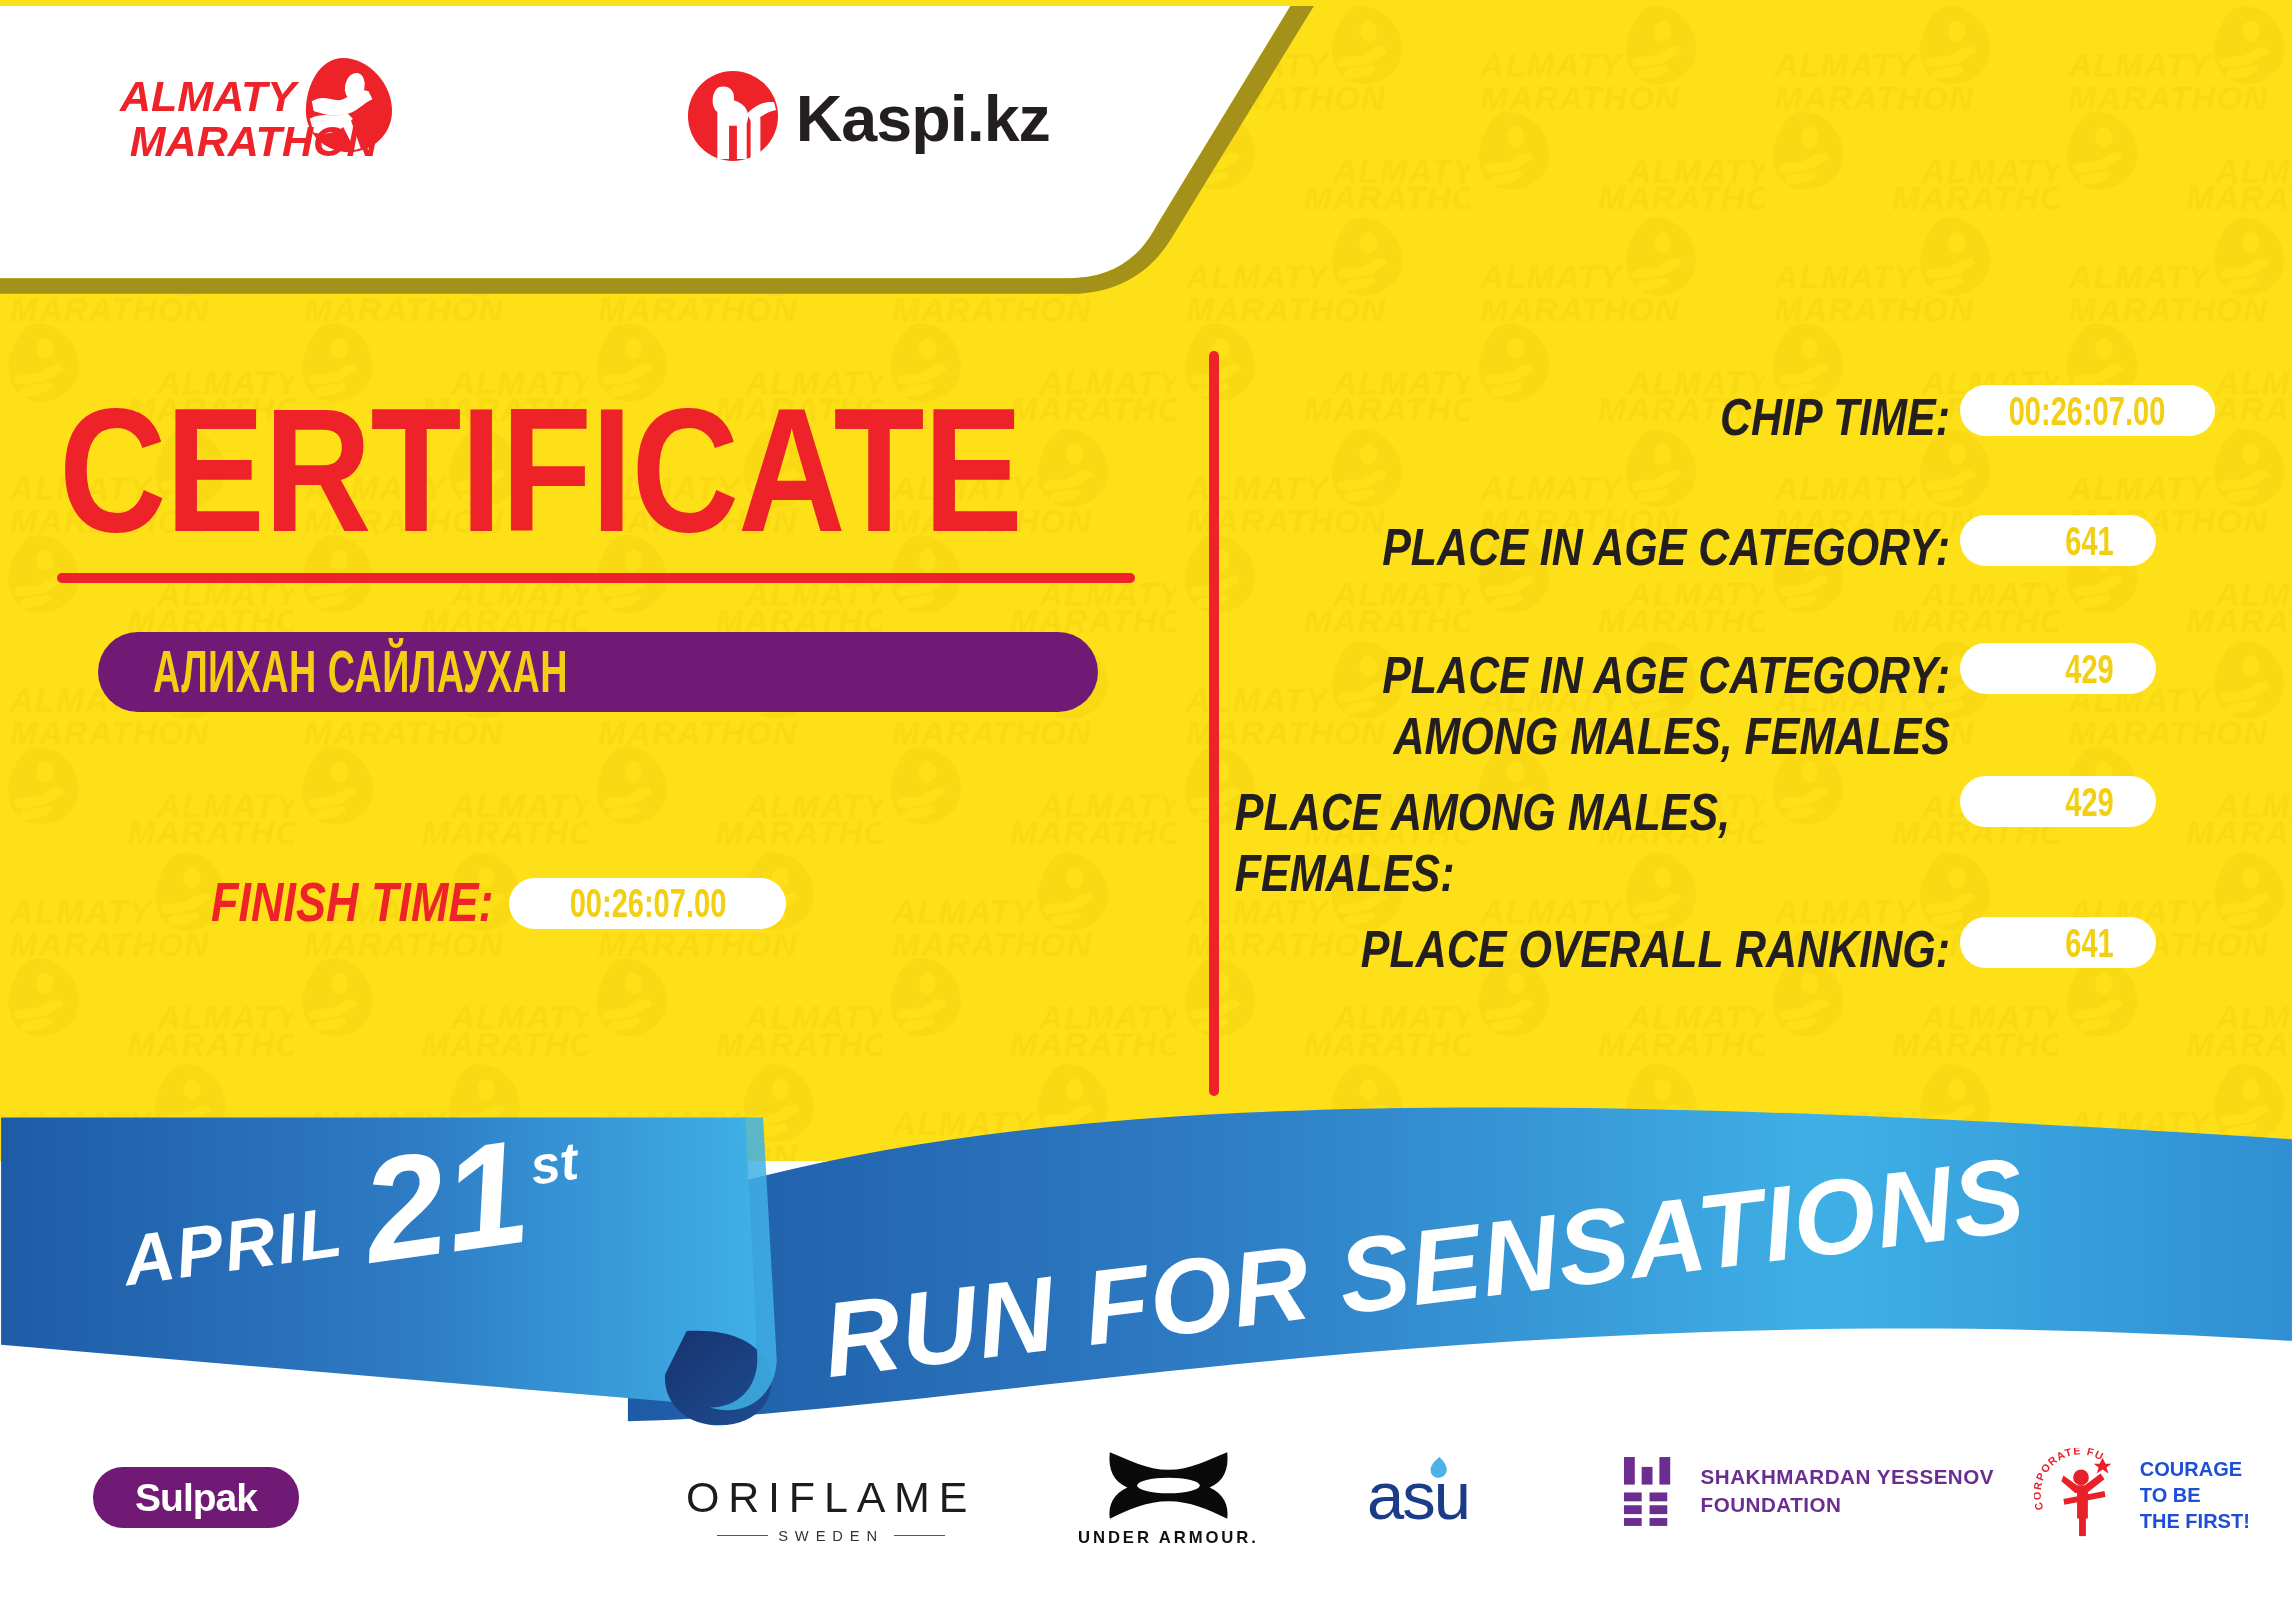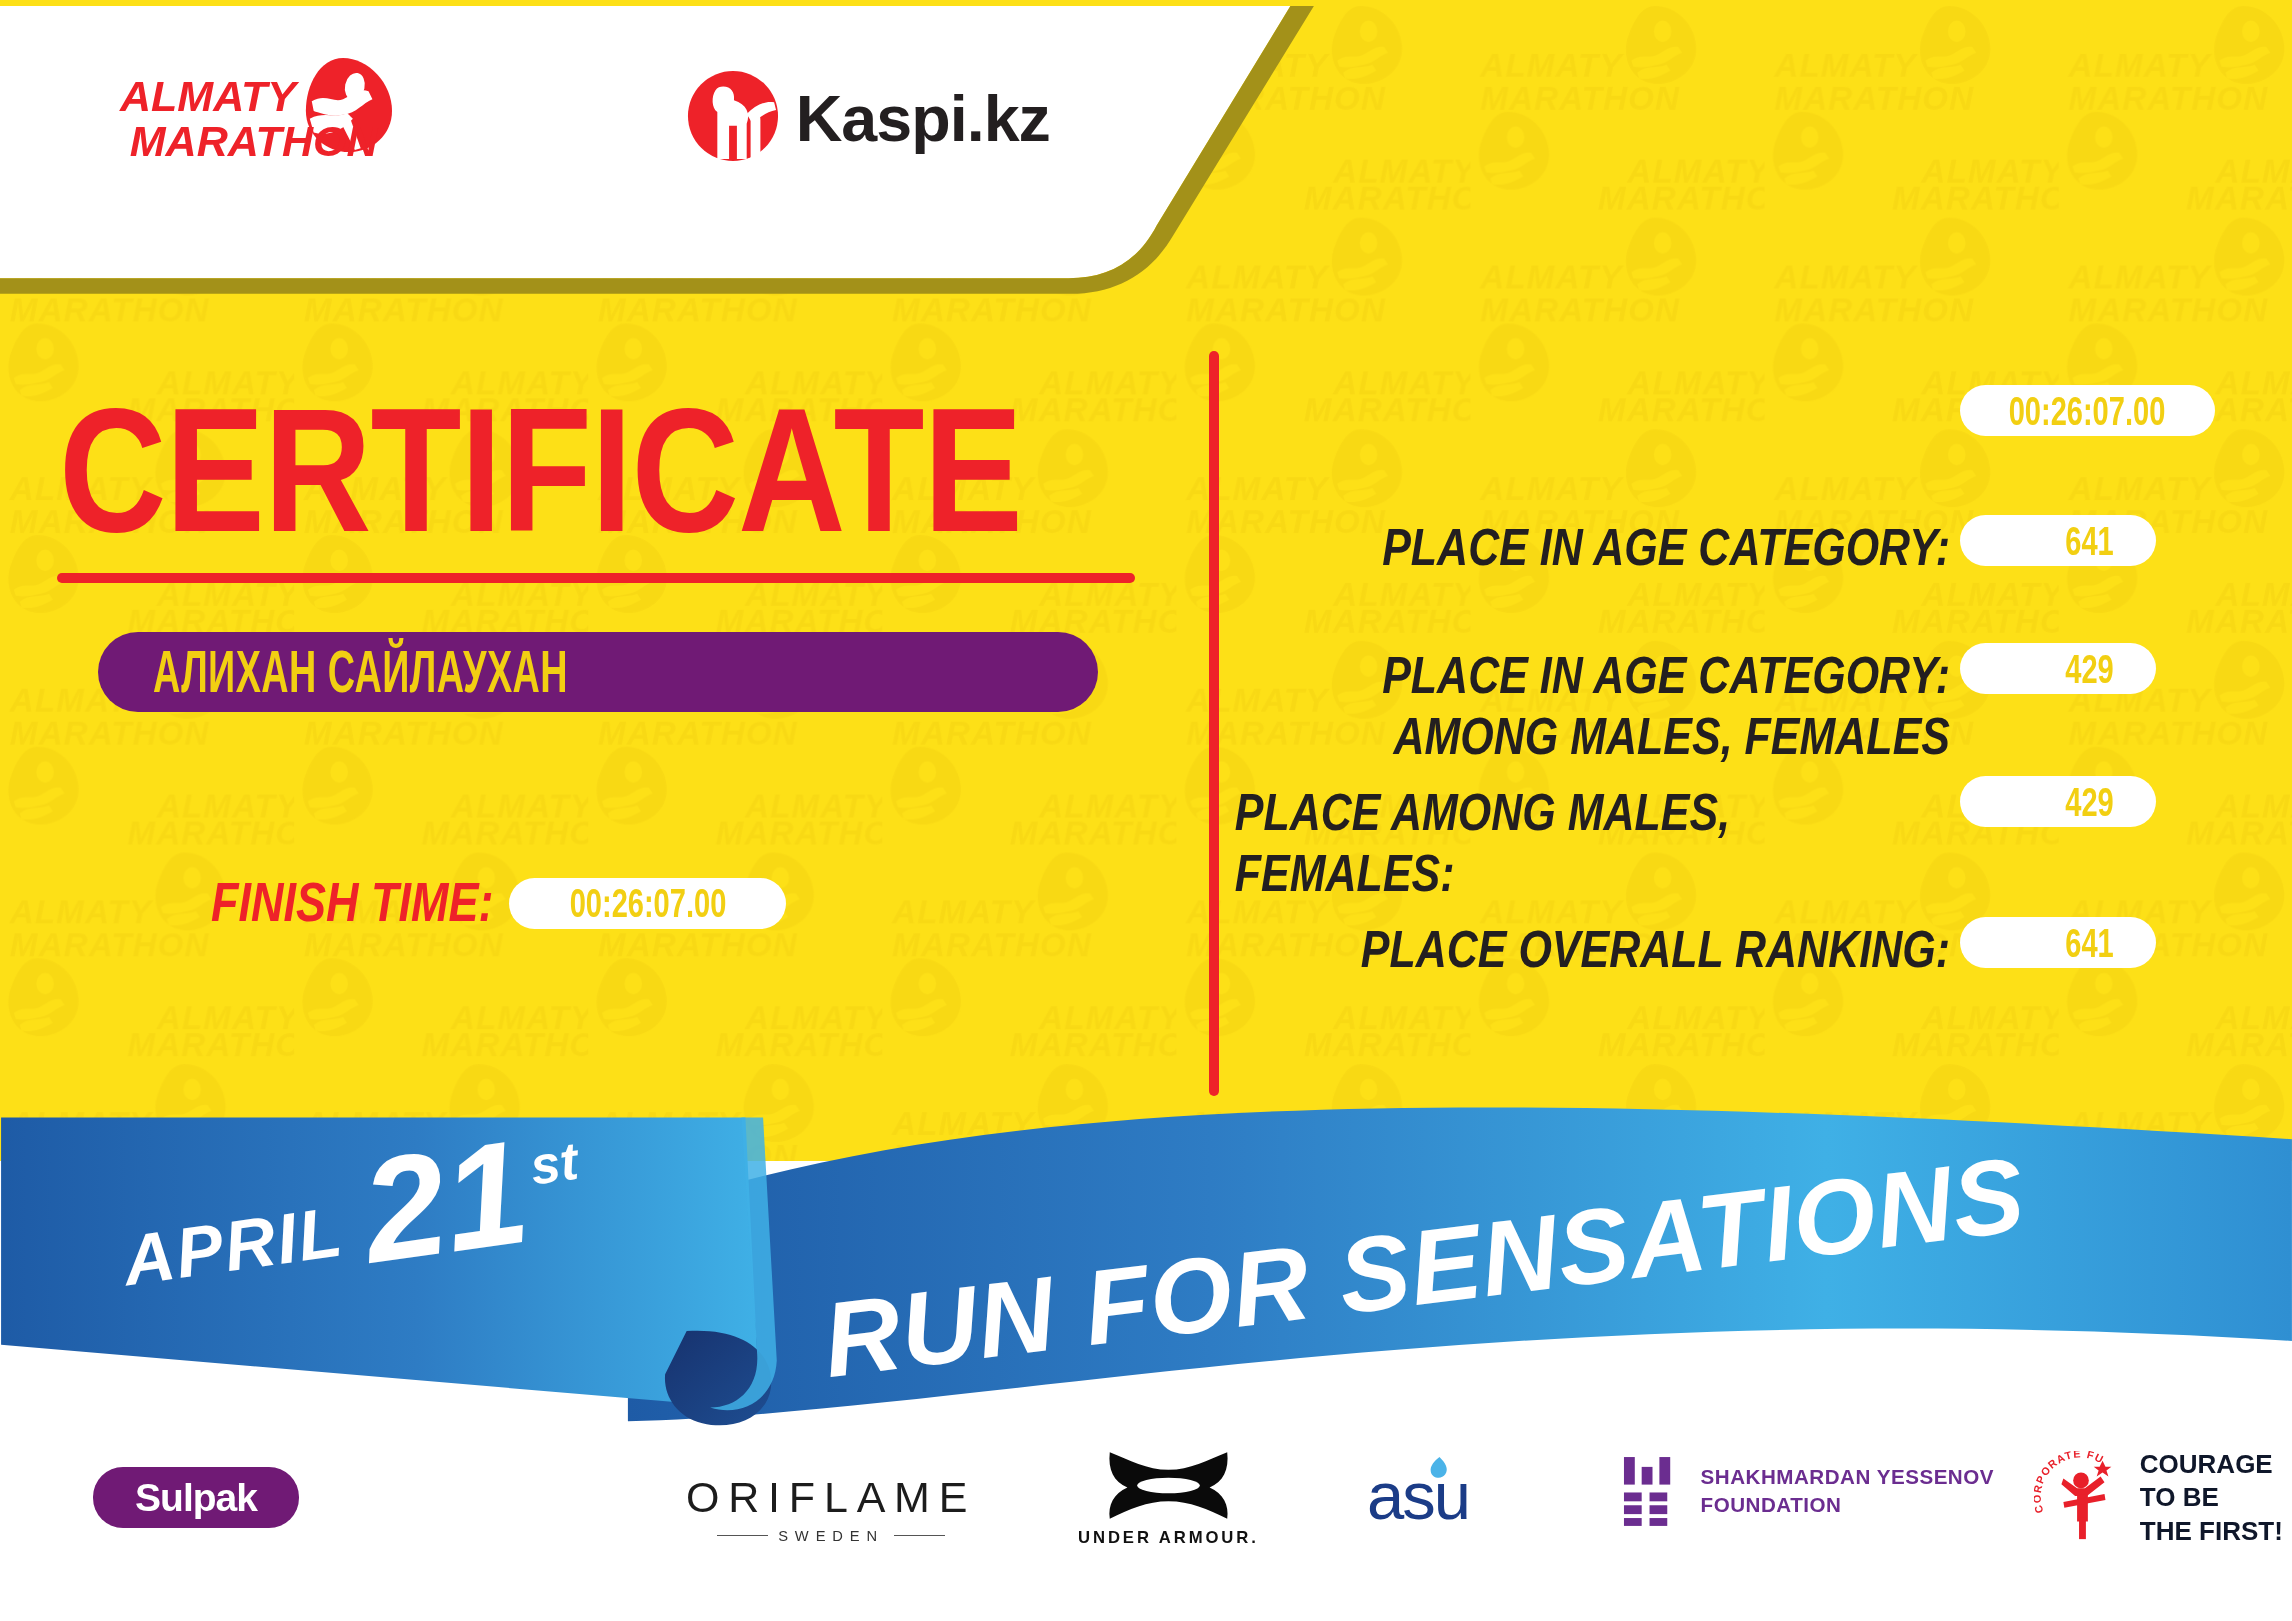--- a/index.html
+++ b/index.html
@@ -139,21 +139,21 @@
   .orif-t{ color:#1C1C1C; font-size:43px; letter-spacing:8.8px; font-family:"Liberation Sans", sans-serif; }
   .orif-s{ display:flex; align-items:center; justify-content:center; gap:9.8px; margin-top:5.9px; }
   .orif-s .ln{ width:51px; height:1px; background:#555; }
   .orif-s .tx{ color:#333; font-size:14.7px; letter-spacing:6.9px; font-family:Liberation Sans, sans-serif;text-align:right; }
   .ua-wrap{ text-align:center; }
   .ua-t{ color:#111; font-size:16.7px; font-weight:700; letter-spacing:2.9px; font-family:"Liberation Sans", sans-serif; margin-top:3.9px;}
   .asu-t{ color:#1B3C87; font-size:67px; font-family:"Liberation Sans", sans-serif; letter-spacing:-2px; }
   .shak-wrap{ display:flex; align-items:center; gap:17.6px; }
   .shak-t{ color:#6B2D90; font-size:20.6px; font-weight:700; line-height:1.35; font-family:"Liberation Sans", sans-serif; letter-spacing:0.5px;}
   .cf-wrap{ display:flex; align-items:center; gap:11.8px; }
-  .cf-t{ color:#0f172a; font-size:26px; font-weight:700; line-height:1.3; font-family:"Liberation Sans", sans-serif; }
+  .cf-t{ color:#1d4ed8; font-size:20px; font-weight:700; line-height:1.3; font-family:"Liberation Sans", sans-serif; }
 </style>
 </head>
 <body>
 
 <div id="cert">
 
   <div class="yellow-bg"></div>
 
   <svg class="wm-layer" viewBox="0 0 2339 1185" preserveAspectRatio="none">
     <defs>
@@ -218,20 +218,23 @@
       <div class="lpill" style="margin-left:15.7px; width:277px;">
         <span>00:26:07.00</span>
       </div>
     </div>
   </div>
 
   <div class="vdiv"></div>
 
   <div class="right-col">
 
+    <div class="rrow" style="left:0; top:54px; width:725px; justify-content:flex-end;">
+      <div class="rlabel">CHIP TIME:</div>
+    </div>
     <div class="rpill" style="left:735px; top:52px; width:255px;">
       <span>00:26:07.00</span>
     </div>
 
     <div class="rrow" style="left:0; top:184px; width:725px; justify-content:flex-end;">
       <div class="rlabel">PLACE IN AGE CATEGORY:</div>
     </div>
     <div class="rpill" style="left:735px; top:182px;">
       <span>641</span>
     </div>

